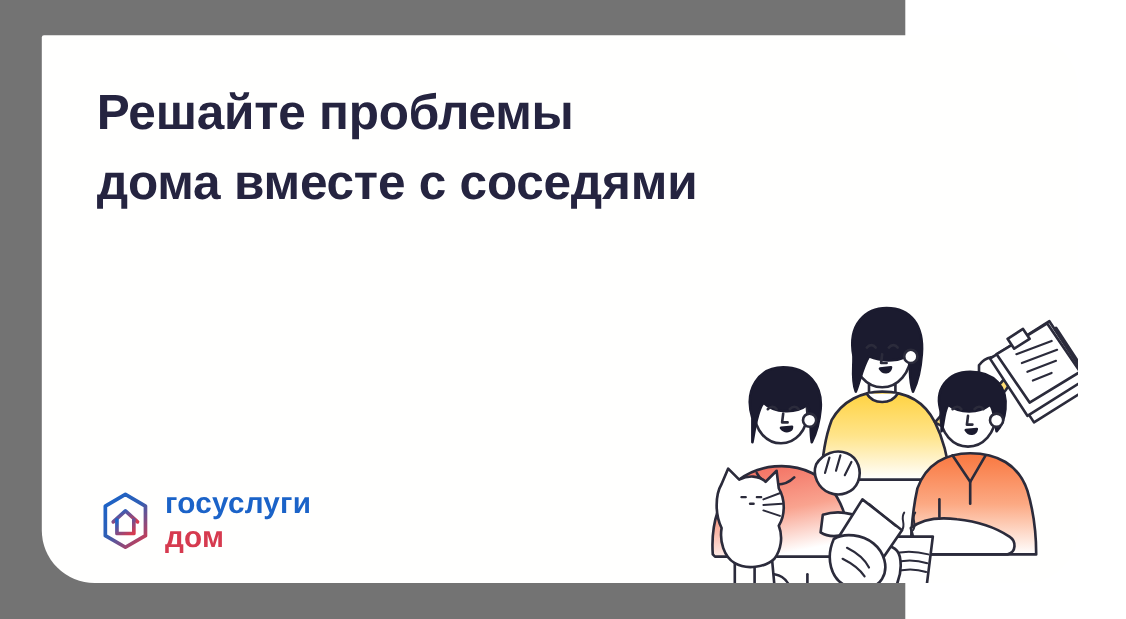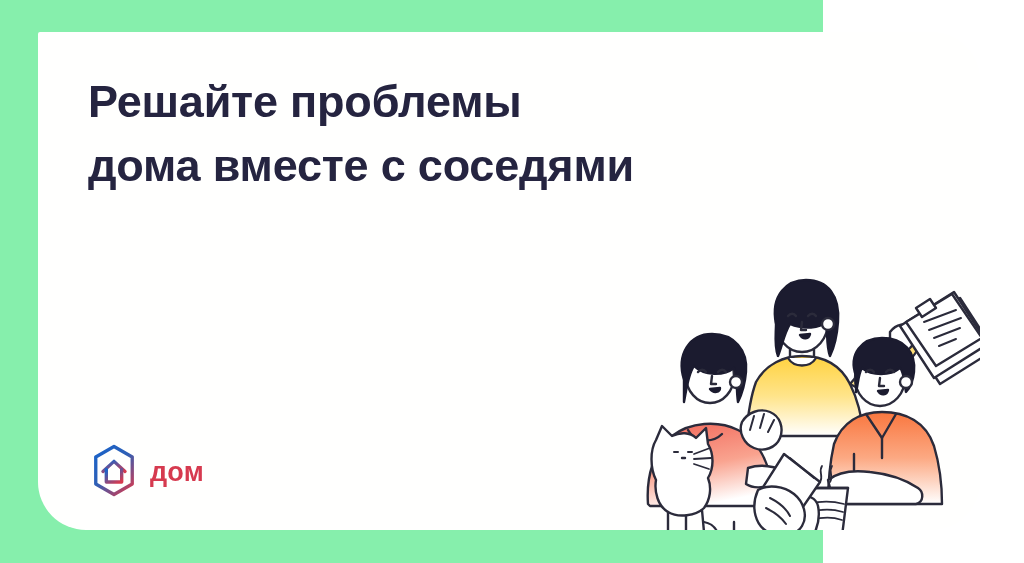--- a/index.html
+++ b/index.html
@@ -9,21 +9,21 @@
   body {
     width: 1024px;
     height: 563px;
     overflow: hidden;
     font-family: "Liberation Sans", sans-serif;
   }
   #banner {
     position: relative;
     width: 823px;
     height: 563px;
-    background: #86efac;
+    background: #737373;
   }
   #card {
     position: absolute;
     left: 38px;
     top: 32px;
     width: 942px;
     height: 498px;
     background: #fffffe;
     border-radius: 2px 48px 48px 48px;
     overflow: hidden;
@@ -103,20 +103,21 @@
             <stop offset="0" stop-color="#1b63c8"></stop>
             <stop offset="1" stop-color="#d63a4f"></stop>
           </linearGradient>
         </defs>
         <path d="M50 5 L88 27 L88 83 L50 105 L12 83 L12 27 Z" fill="none" stroke="url(#hexGrad)" stroke-width="7" stroke-linejoin="round"></path>
         <path d="M27 57 L50 36 L73 57" fill="none" stroke="url(#houseGrad)" stroke-width="7" stroke-linecap="round" stroke-linejoin="round"></path>
         <path d="M34 53 L34 79 L66 79 L66 53" fill="none" stroke="url(#houseGrad)" stroke-width="7" stroke-linecap="round" stroke-linejoin="round"></path>
       </svg>
 
       <div id="logo-words">
+        <span class="logo-line1">госуслуги</span>
         <span class="logo-line2">дом</span>
       </div>
     </div>
 
     <svg id="illustration" viewBox="0 0 360 290">
       <defs>
         <linearGradient id="gPink" x1="0" y1="0" x2="0" y2="1">
           <stop offset="0" stop-color="#f4806f"></stop>
           <stop offset="0.45" stop-color="#f9a893"></stop>
           <stop offset="1" stop-color="#ffffff"></stop>

